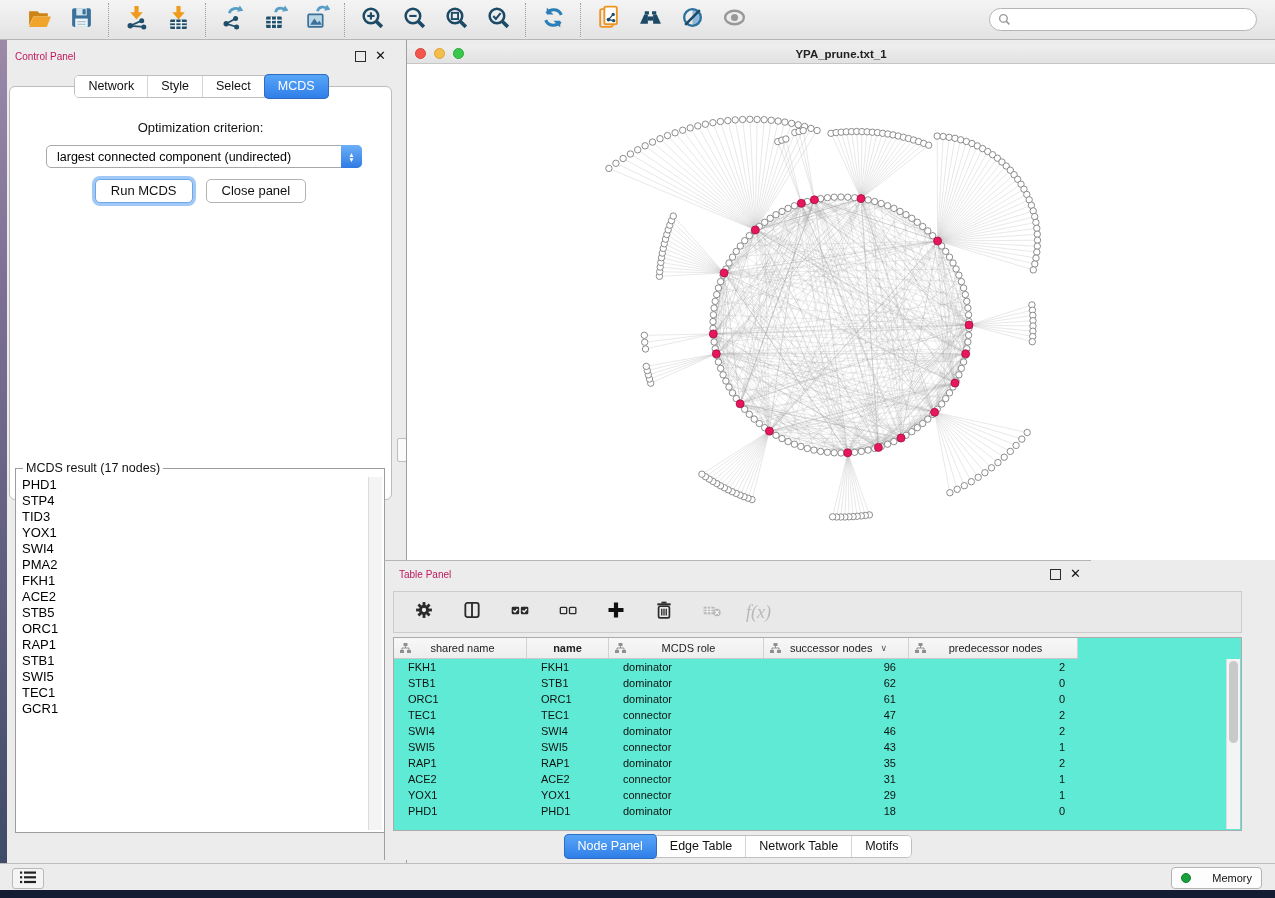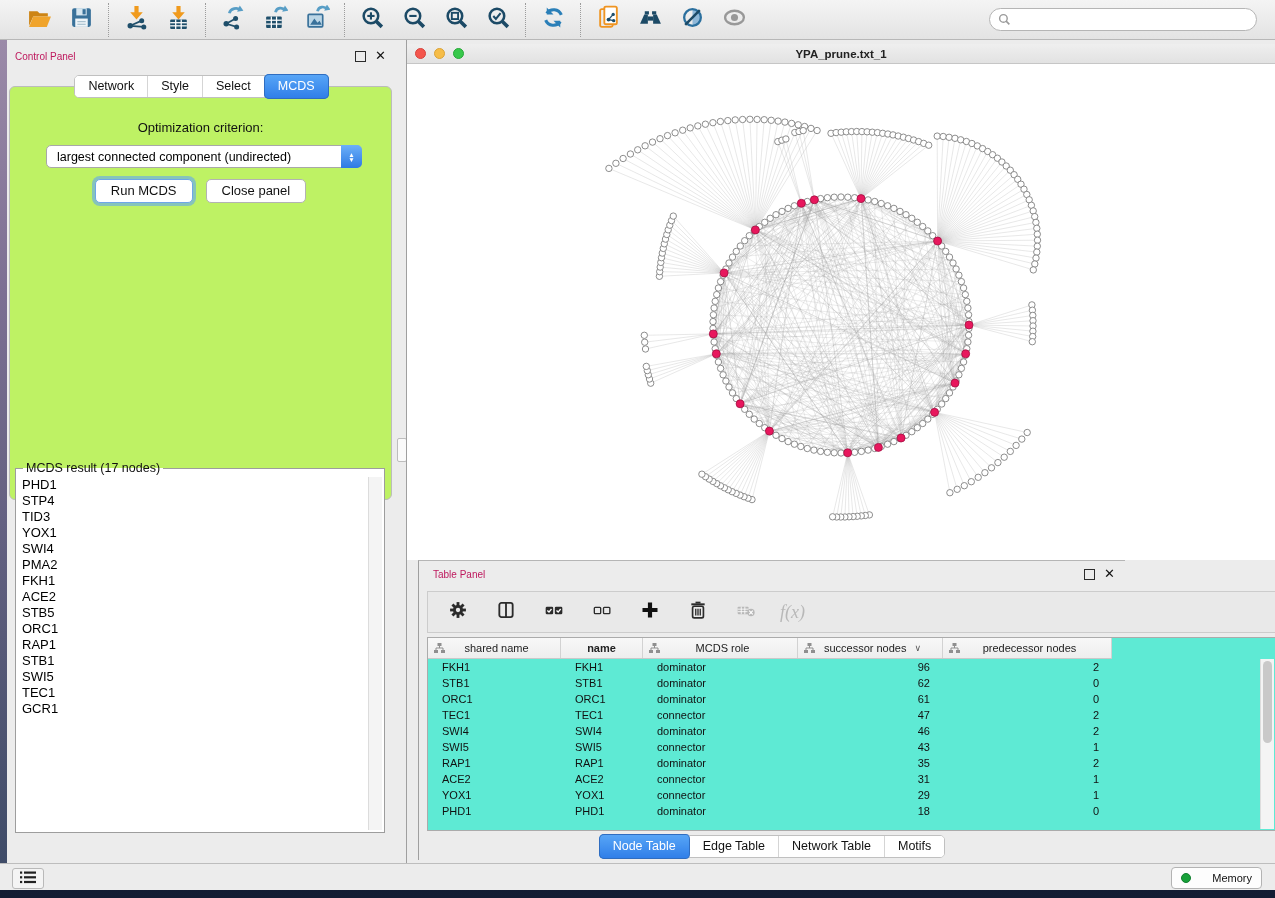--- a/index.html
+++ b/index.html
@@ -31,21 +31,21 @@
   .wbtns{display:flex;align-items:center;gap:9px;padding-right:10px;}
   .float-box{width:9px;height:9px;border:1.6px solid #2b2b2b;display:inline-block;}
   .close-x{font-size:13px;font-weight:bold;color:#111;line-height:10px;}
   .cp-tabs{position:absolute;left:0;top:30px;width:100%;display:flex;justify-content:center;z-index:3;}
   .tabgroup{display:flex;background:#fff;border:1px solid #c0c0c0;border-radius:5px;overflow:visible;}
   .tab{font-size:12.5px;padding:3px 13px 4px;color:#111;border-right:1px solid #d5d5d5;background:#fff;}
   .tab:first-child{border-radius:4px 0 0 4px;}
   .tab:last-child{border-right:none;border-radius:0 4px 4px 0;}
   .tab.active{background:linear-gradient(180deg,#59a7f7,#2e7de8);color:#fff;border-radius:5px;
     margin:-2px -1px;padding:5px 14px 5px;box-shadow:0 0 0 1px #2f6dc0 inset;}
-  .tab-content{position:absolute;left:2px;top:41px;width:383px;height:414px;background:#bef264;
+  .tab-content{position:absolute;left:2px;top:41px;width:383px;height:414px;background:#ffffff;
     border:1px solid #bcbcbc;border-radius:6px;box-sizing:border-box;}
   .opt-label{text-align:center;margin-top:33px;font-size:13px;color:#111;}
   .dropdown{position:absolute;left:36px;top:58px;width:316px;height:23px;background:#fff;
     border:1px solid #a8a8a8;border-radius:5px;display:flex;align-items:center;box-sizing:border-box;}
   .dropdown .val{flex:1;font-size:12.5px;padding-left:10px;white-space:nowrap;overflow:hidden;}
   .stepper{width:21px;height:23px;margin:-1px;border-radius:0 5px 5px 0;
     background:linear-gradient(180deg,#6cb0f8,#2e7ae4);display:flex;flex-direction:column;
     align-items:center;justify-content:center;color:#fff;font-size:6.5px;line-height:5px;}
   .btn-row{position:absolute;left:0;top:92px;width:100%;display:flex;justify-content:center;gap:13px;}
   .pbtn{font-size:13px;font-family:"Liberation Sans",sans-serif;background:#fff;border:1px solid #b3b3b3;
@@ -68,21 +68,21 @@
     background:linear-gradient(180deg,#efefef,#e2e2e2);border-bottom:1px solid #c6c6c6;
     display:flex;align-items:center;}
   .lights{display:flex;gap:8px;padding-left:8px;}
   .light{width:11px;height:11px;border-radius:50%;}
   .light.red{background:#f4564d;border:1px solid #d8433c;box-sizing:border-box;}
   .light.yellow{background:#f6bd48;border:1px solid #dba336;box-sizing:border-box;}
   .light.green{background:#38c84b;border:1px solid #27a838;box-sizing:border-box;}
   .net-title-text{position:absolute;left:0;right:0;text-align:center;font-size:11.5px;font-weight:bold;color:#222;}
   #network-svg{position:absolute;left:0;top:19px;}
   
-  .table-panel{position:absolute;left:418px;top:560px;width:707px;height:300px;background:#ececec;
+  .table-panel{position:absolute;left:384px;top:560px;width:707px;height:300px;background:#ececec;
     border-left:1px solid #9f9f9f;border-top:1px solid #b5b5b5;box-sizing:border-box;}
   .tp-head{position:absolute;left:0;top:0;right:0;height:26px;display:flex;align-items:center;}
   .tp-toolbar{position:absolute;left:8px;top:30px;width:849px;height:42px;background:#e9e9e9;
     border:1px solid #cccccc;display:flex;align-items:center;gap:20px;padding-left:16px;box-sizing:border-box;}
   .tp-toolbar .tbtn svg{width:20px;height:20px;}
   .fx{font-family:"Liberation Serif","DejaVu Serif",serif;font-style:italic;font-size:18px;color:#b8b8b8;}
   .tbl-wrap{position:absolute;left:8px;top:76px;width:849px;height:194px;background:#5eead4;
     border:1px solid #ababab;box-sizing:border-box;overflow:hidden;}
   .tbl-header{display:flex;height:20px;background:linear-gradient(180deg,#f8f8f8,#eeeeee);
     border-bottom:1px solid #c9c9c9;width:684px;}
@@ -1420,21 +1420,21 @@
             <div class="td right" style="width: 145px;">18</div>
             <div class="td right" style="width: 169px;">0</div>
           </div>
         </div>
       <div class="tbl-scroll">
           <div class="tbl-thumb"></div>
         </div>
     </div>
     <div class="tp-tabs">
       <div class="tabgroup" id="tp-tabgroup">
-          <span class="tab active">Node Table</span>
+          <span class="tab active">Node Panel</span>
           <span class="tab">Edge Table</span>
           <span class="tab">Network Table</span>
           <span class="tab">Motifs</span>
         </div>
     </div>
   </div>
 
   <div class="status-bar">
     <div class="menu-btn">
       <span><svg width="16" height="13" viewBox="0 0 16 13">

